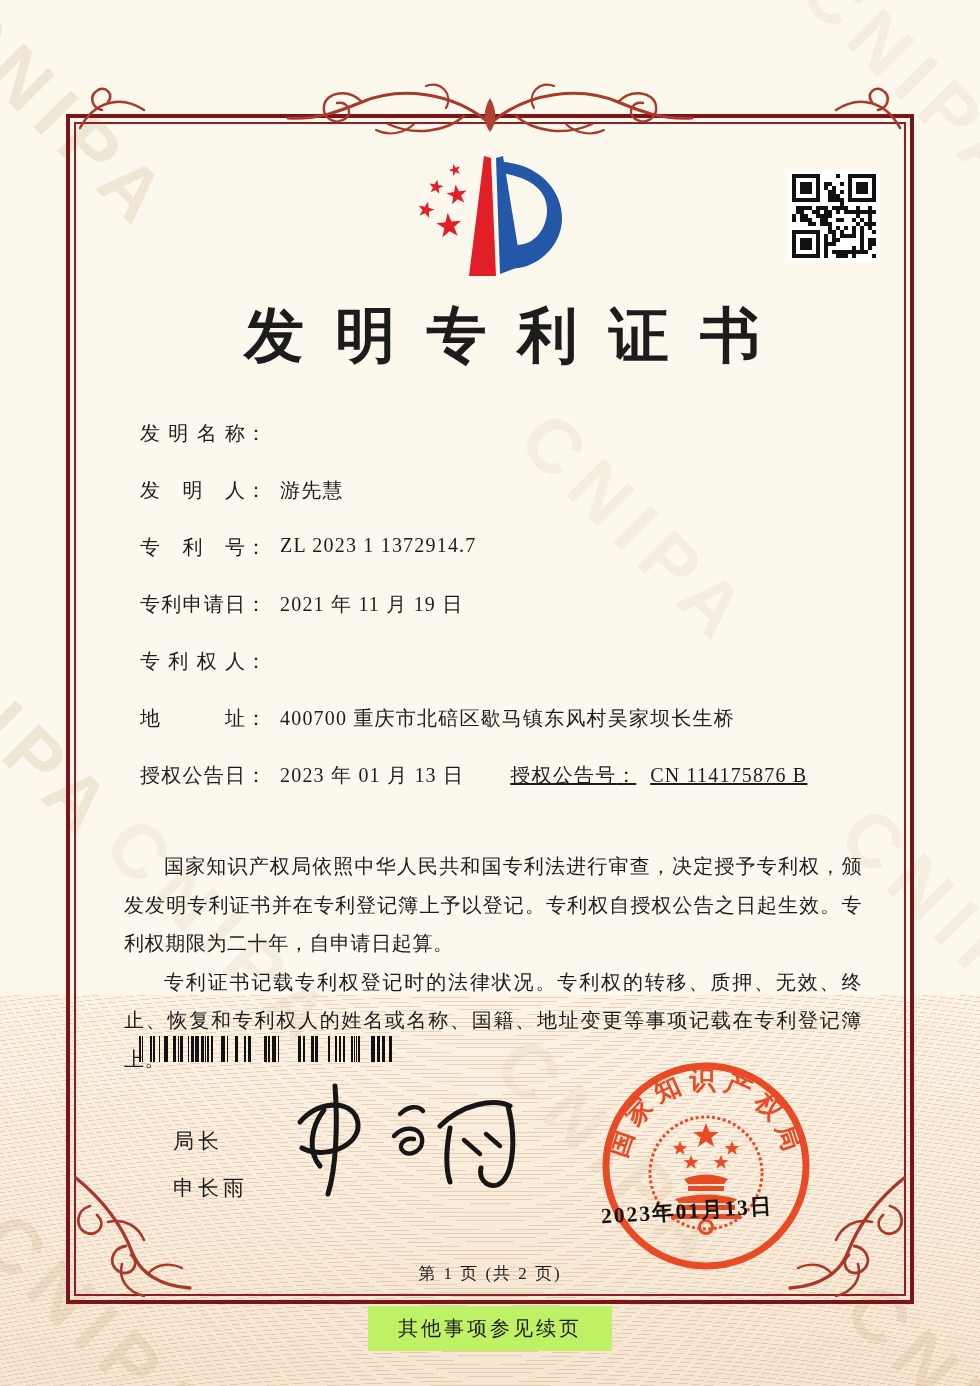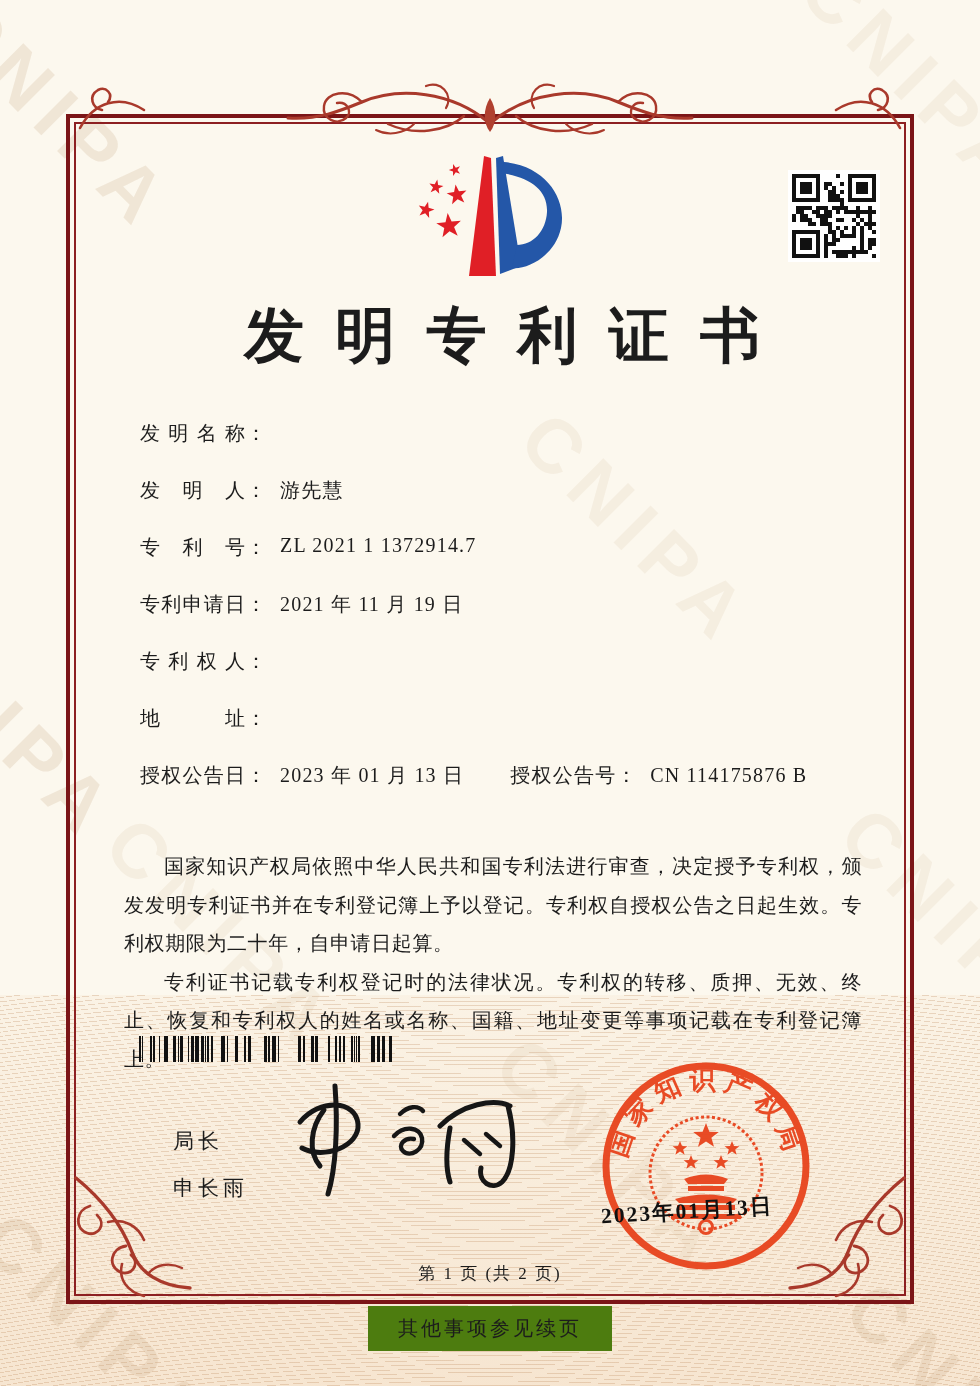--- a/index.html
+++ b/index.html
@@ -38,39 +38,39 @@
   .title{
     position:absolute;left:0;top:296px;width:100%;text-align:center;z-index:3;
     font-size:60px;font-weight:bold;letter-spacing:0.52em;text-indent:0.52em;margin-left:12px;
   }
   
   .fields{position:absolute;left:140px;top:420px;width:740px;font-size:20px;z-index:3;}
   .frow{display:flex;align-items:flex-start;height:31px;margin-bottom:26px;}
   .flabel{display:inline-block;width:106px;text-align:justify;text-align-last:justify;letter-spacing:1px;}
   .fcolon{margin:0 14px 0 0;}
   .fvalue{letter-spacing:1.2px;white-space:nowrap;}
-  .grant-right{margin-left:46px;display:flex;align-items:baseline;}
+  .grant-right{margin-left:46px;display:flex;align-items:baseline;text-decoration:underline;}
   
   .paras{
     position:absolute;left:124px;top:847px;width:738px;z-index:3;
     font-size:20px;line-height:38.5px;text-align:justify;letter-spacing:0.6px;
   }
   .paras p{margin:0;text-indent:2em;}
   
   .barcode{position:absolute;left:139px;top:1036px;z-index:3;}
   .director{position:absolute;left:141px;top:1118px;z-index:3;font-size:21px;letter-spacing:4px;line-height:47px;margin-left:32px;}
   .signature{position:absolute;left:278px;top:1078px;z-index:3;}
   .seal{position:absolute;left:591px;top:1051px;z-index:4;opacity:0.95;}
   .seal-date{
     position:absolute;left:601px;top:1196px;z-index:5;font-size:21.5px;font-weight:bold;
     letter-spacing:2px;color:#111;transform:rotate(-3.5deg);white-space:nowrap;
   }
   .page-num{position:absolute;left:0;top:1262px;width:100%;text-align:center;font-size:17px;letter-spacing:2px;z-index:3;}
   .cont-note{position:absolute;left:0;top:1306px;width:100%;text-align:center;z-index:3;}
-  .cont-note span{display:inline-block;background:#4d7c0f;padding:9px 30px;font-size:20px;letter-spacing:3px;}
+  .cont-note span{display:inline-block;background:#bef264;padding:9px 30px;font-size:20px;letter-spacing:3px;}
 </style>
 </head>
 <body>
 
 <div class="page">
 
   <span class="wm" style="left:-15px;top:-20px;">CNIPA</span>
   <span class="wm faint" style="left:845px;top:-55px;">CNIPA</span>
   <span class="wm faint" style="left:565px;top:395px;">CNIPA</span>
   <span class="wm" style="left:-70px;top:590px;">CNIPA</span>
@@ -293,34 +293,35 @@
         <span class="fcolon">：</span>
     </div>
     <div class="frow">
       <span class="flabel">发明人</span>
         <span class="fcolon">：</span>
         <span class="fvalue">游先慧</span>
     </div>
     <div class="frow">
       <span class="flabel">专利号</span>
         <span class="fcolon">：</span>
-        <span class="fvalue">ZL 2021 1 1372914.7</span>
+        <span class="fvalue">ZL 2023 1 1372914.7</span>
     </div>
     <div class="frow">
       <span class="flabel">专利申请日</span>
         <span class="fcolon">：</span>
         <span class="fvalue">2021 年 11 月 19 日</span>
     </div>
     <div class="frow">
       <span class="flabel">专利权人</span>
         <span class="fcolon">：</span>
     </div>
     <div class="frow">
       <span class="flabel">地址</span>
         <span class="fcolon">：</span>
+        <span class="fvalue">400700  重庆市北碚区歇马镇东风村吴家坝长生桥</span>
     </div>
     <div class="frow">
       <span class="flabel">授权公告日</span>
         <span class="fcolon">：</span>
         <span class="fvalue">2023 年 01 月 13 日</span>
       <span class="grant-right">
         <span class="flabel">授权公告号</span>
           <span class="fcolon">：</span>
           <span class="fvalue">CN 114175876 B</span>
       </span>

